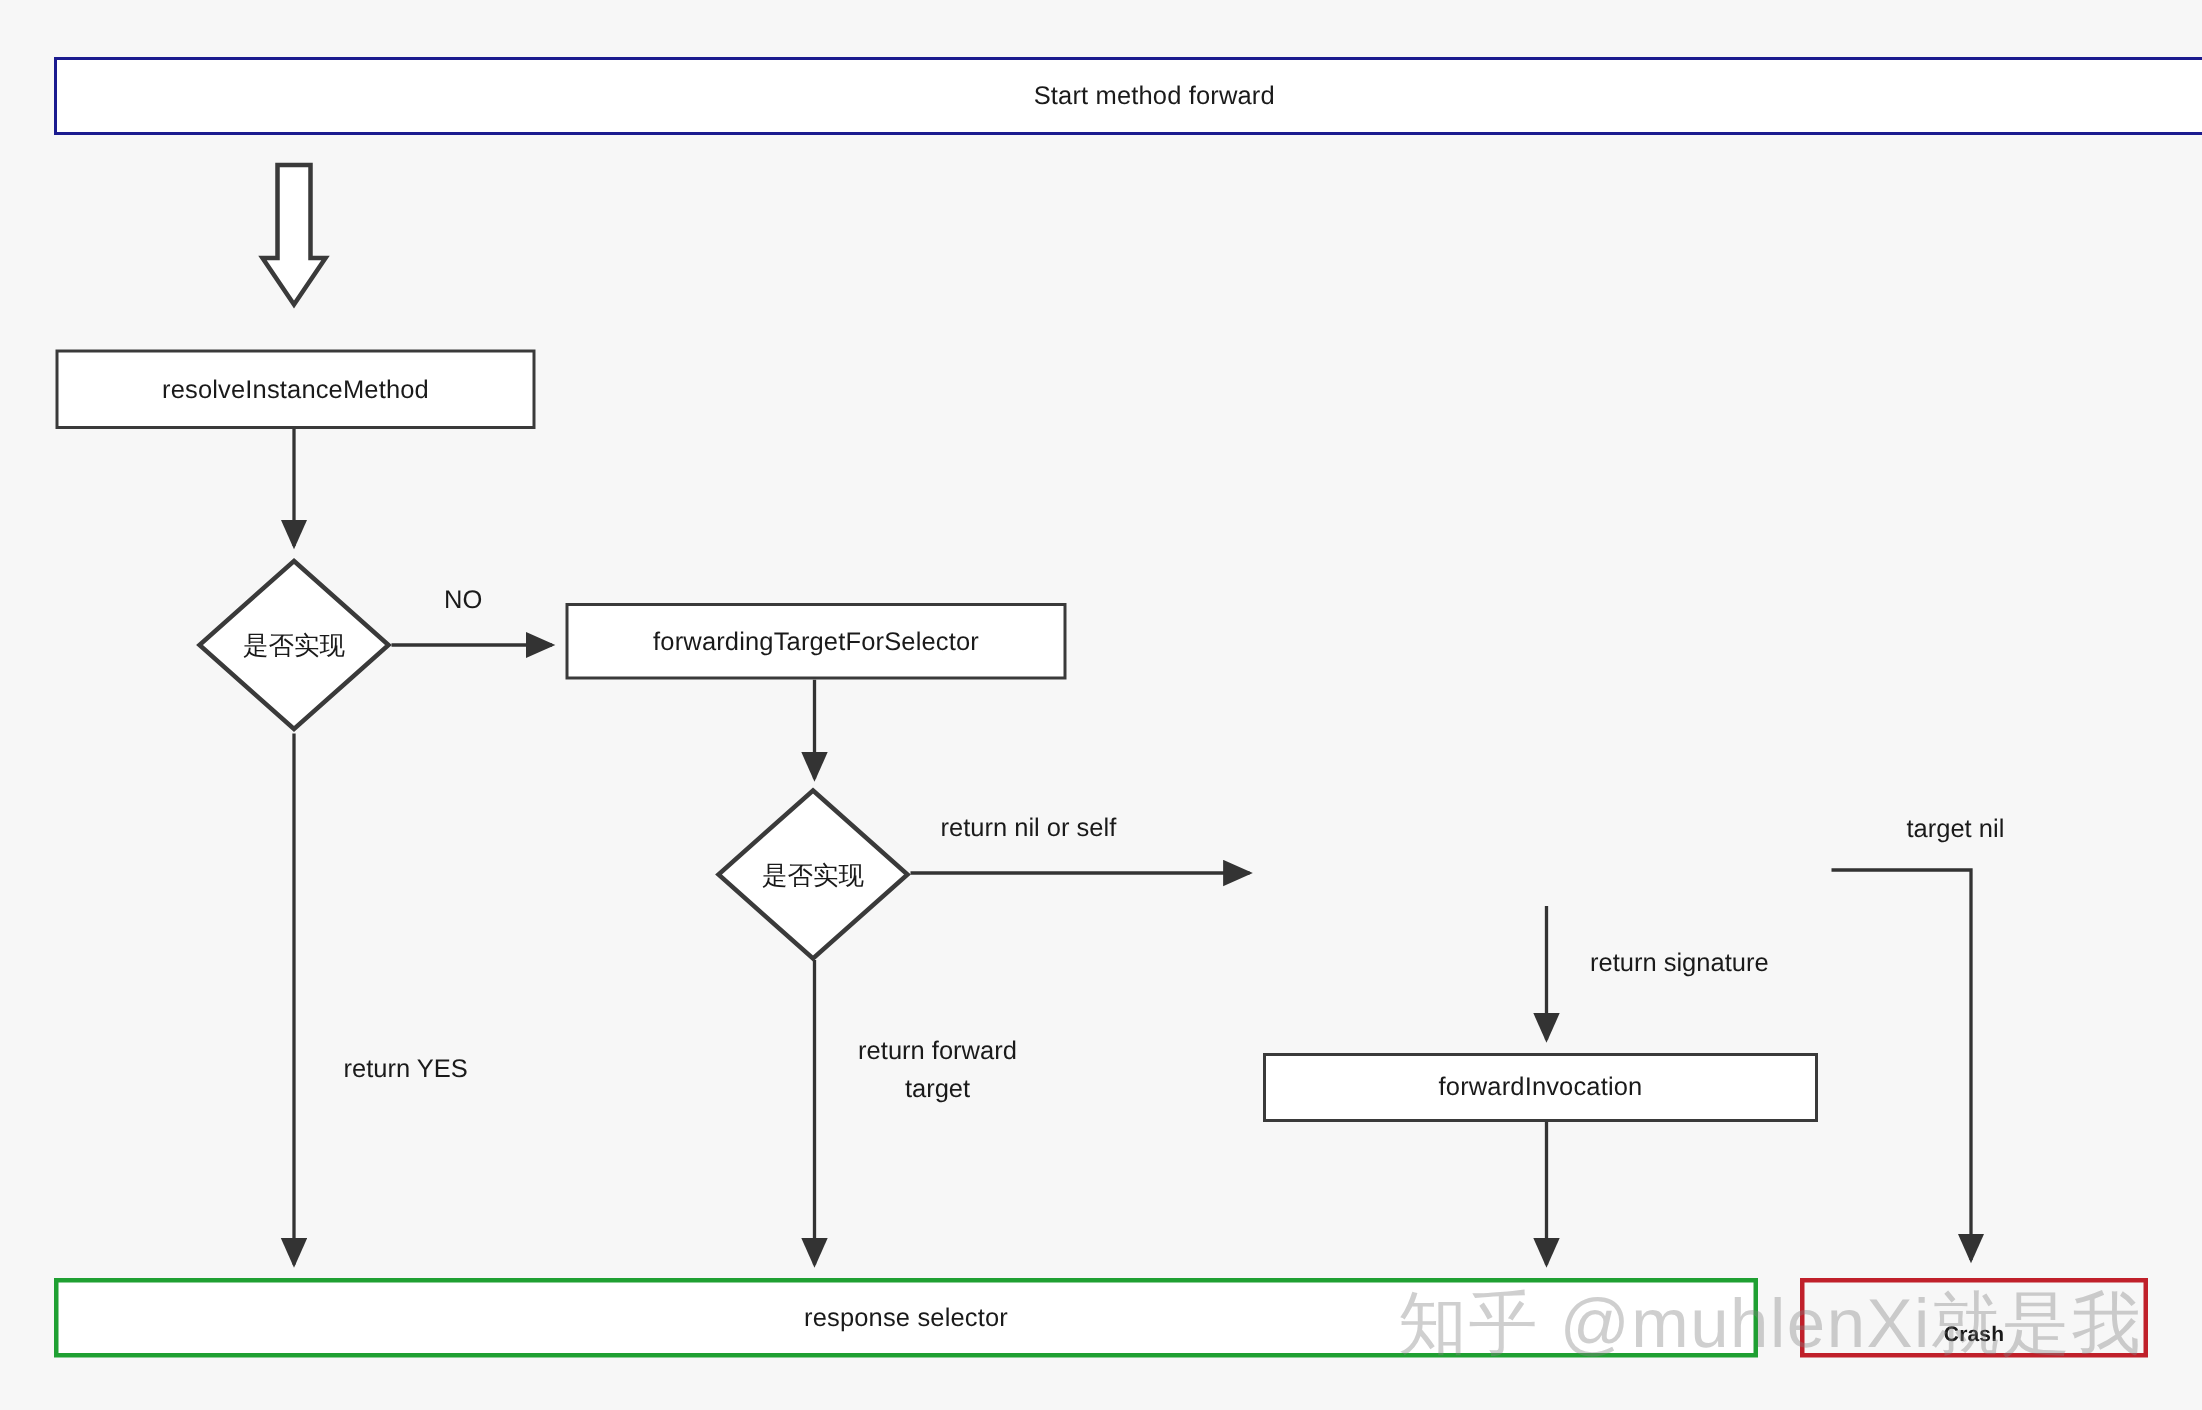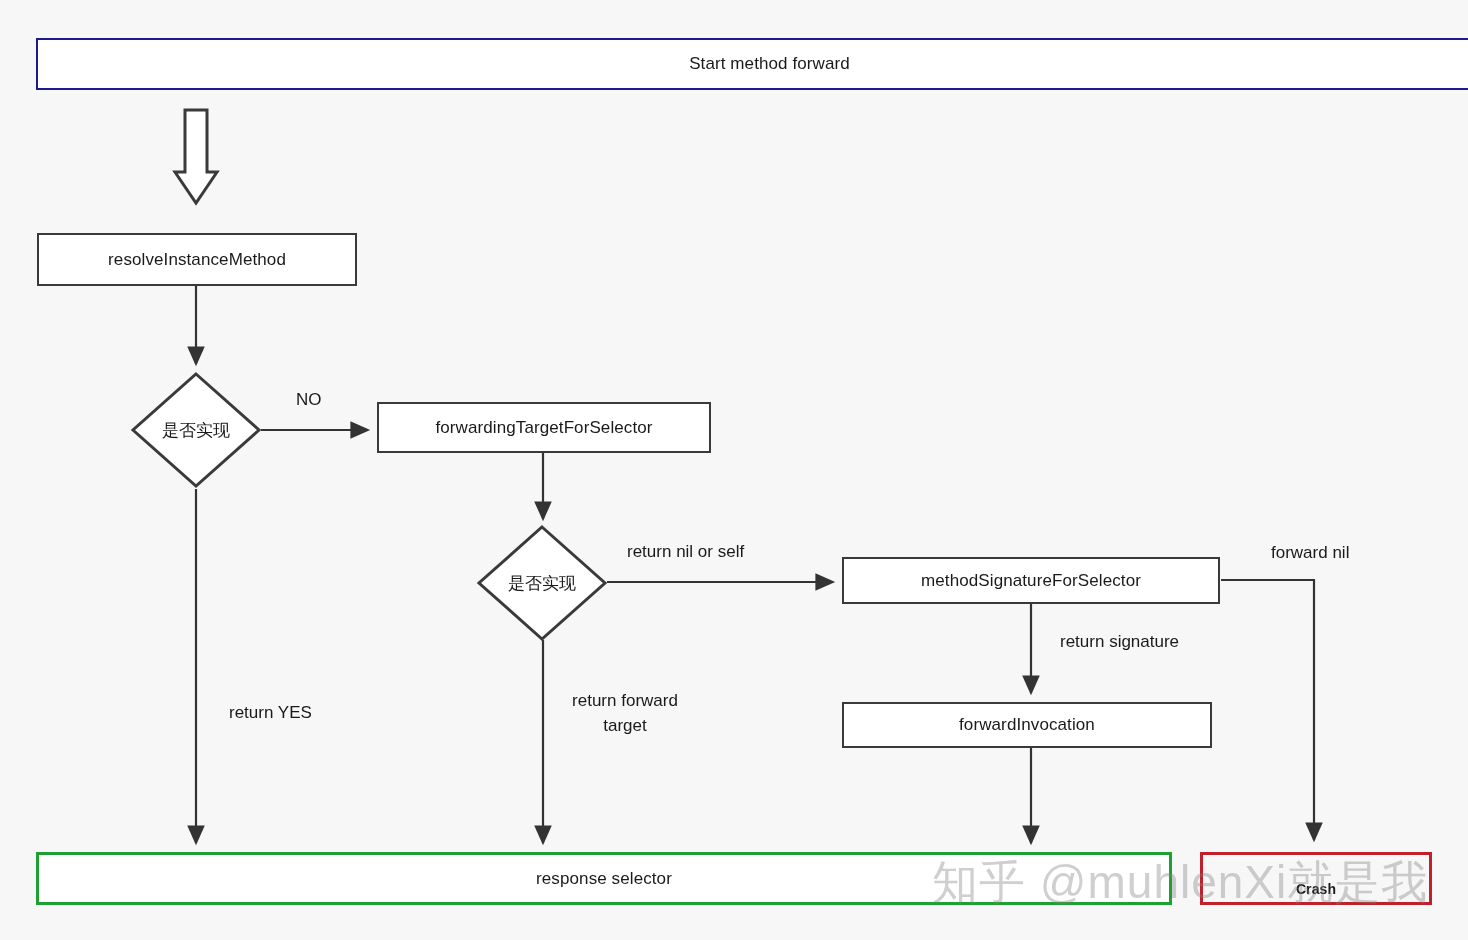--- a/index.html
+++ b/index.html
@@ -138,23 +138,20 @@
     <span>forwardingTargetForSelector</span>
   </div>
 
   <div class="diamond" style="left:476px; top:524px; width:132px; height:118px;">
     <svg width="132" height="118" viewBox="0 0 132 118">
       <polygon points="66,3 129,59 66,115 3,59" fill="#ffffff" stroke="#3a3a3a" stroke-width="3"></polygon>
     </svg>
     <span>是否实现</span>
   </div>
 
-  <div class="node proc" style="left:842px; top:557px; width:378px; height:47px;">
-    <span>methodSignatureForSelector</span>
-  </div>
 
   <div class="node proc" style="left:842px; top:702px; width:370px; height:46px;">
     <span>forwardInvocation</span>
   </div>
 
   <div class="node ok" style="left:36px; top:852px; width:1136px; height:53px;text-align:center;">
     <span>response selector</span>
   </div>
 
   <div class="node err" style="left:1200px; top:852px; width:232px; height:53px; background:transparent;">
@@ -165,17 +162,17 @@
 
   <div class="edge-label" style="left:229px; top:701px;">return YES</div>
 
   <div class="edge-label" style="left:627px; top:540px;">return nil or self</div>
 
   <div class="edge-label center" style="left:557px; top:689px; width:136px;">return forward
 target</div>
 
   <div class="edge-label" style="left:1060px; top:630px;">return signature</div>
 
-  <div class="edge-label" style="left:1271px; top:541px;">forward nil</div>
+  <div class="edge-label" style="left:1271px; top:541px;">target nil</div>
 
   <div class="watermark" style="left:932px; top:852px;">知乎 @muhlenXi就是我</div>
 
 </div>
 
 </body></html>

